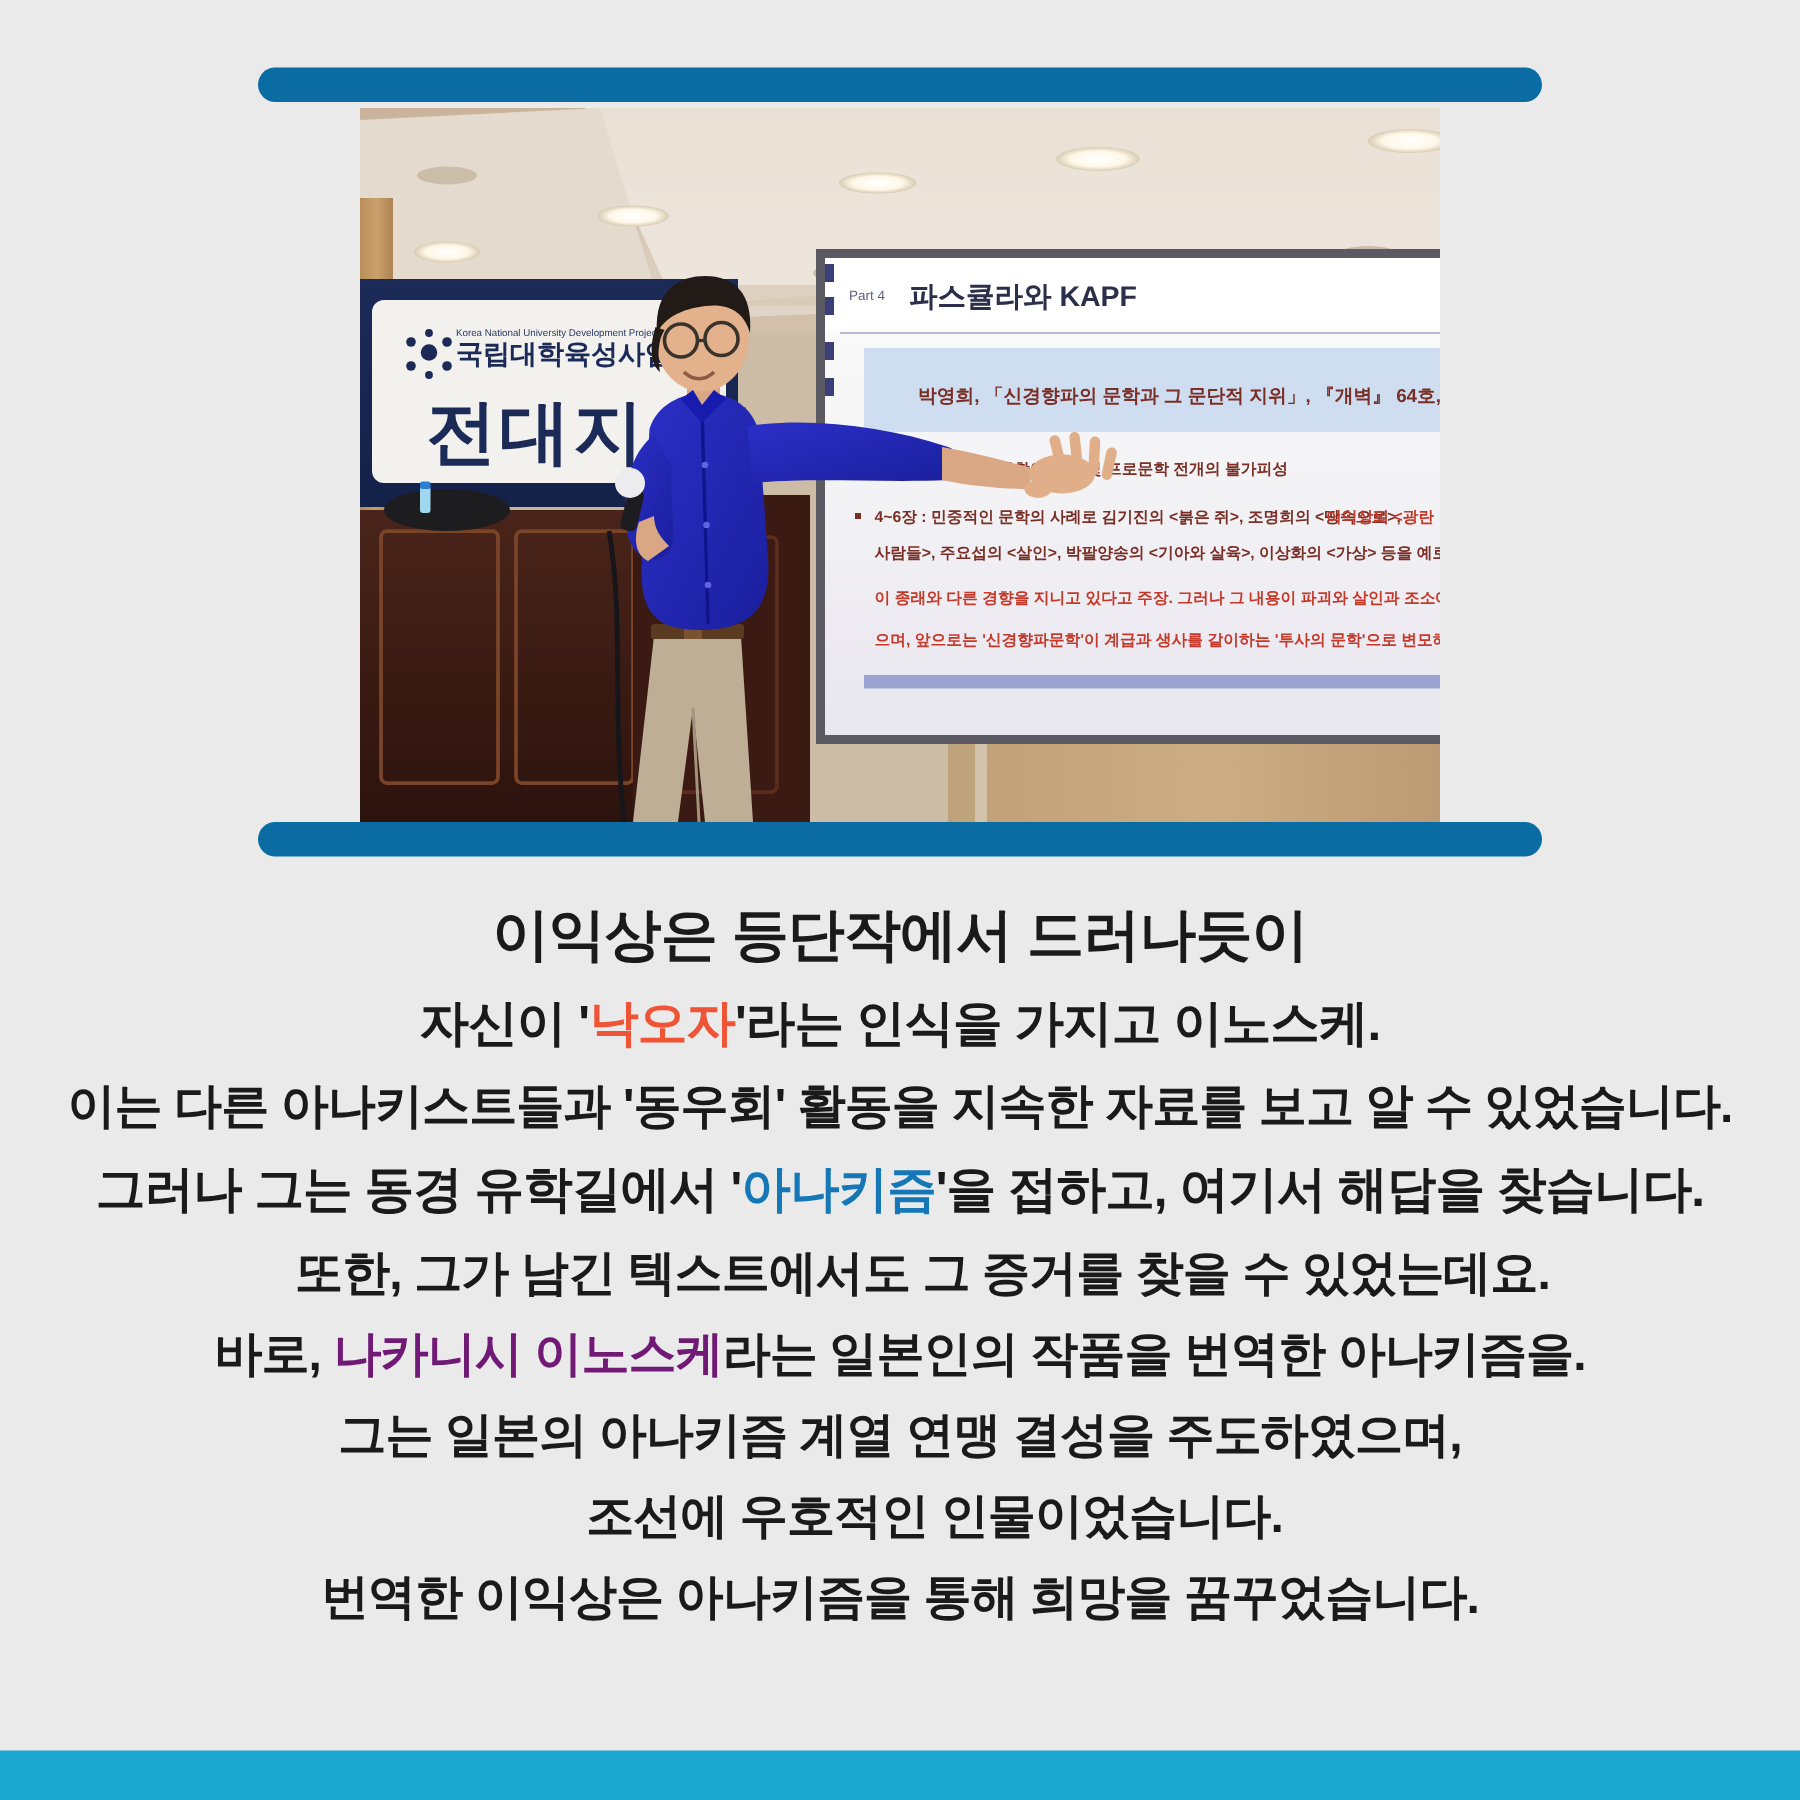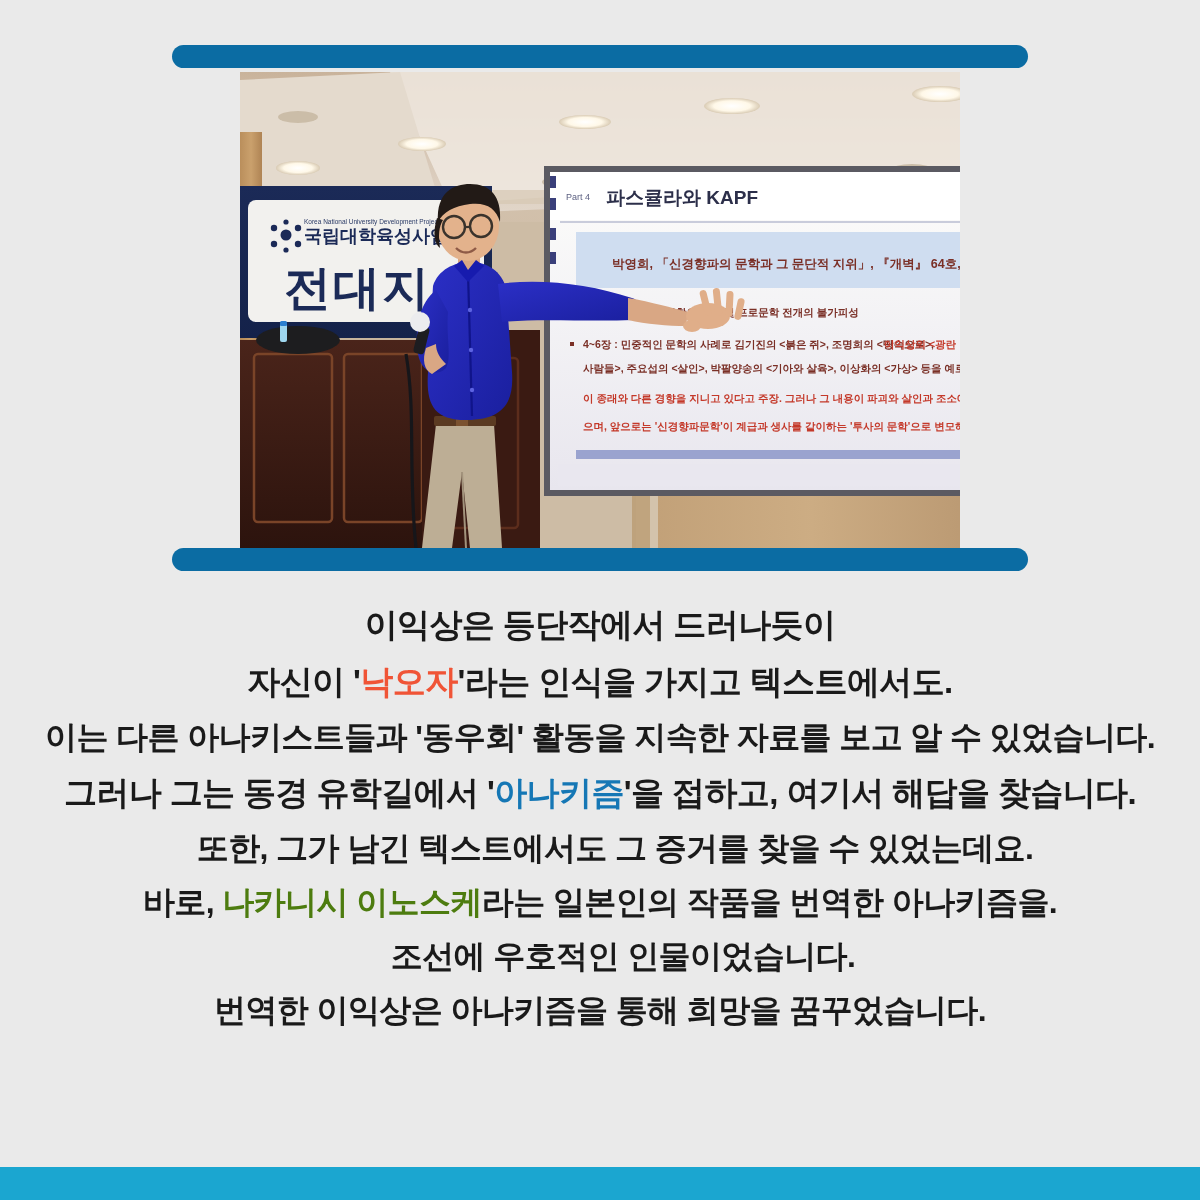--- a/index.html
+++ b/index.html
@@ -51,21 +51,21 @@
     top: 596px;
     width: 1200px;
     text-align: center;
     color: #1a1a1a;
   }
   .cap-line {
     font-weight: 700;
     letter-spacing: -0.6px;
     white-space: nowrap;
   }
-  .cap-line.l1  { font-size: 33px; line-height: 57px; }
+  .cap-line.l1  { font-size: 38px; line-height: 57px; }
   .cap-line.l2  { font-size: 33px; line-height: 57px; }
   .cap-line.l3  { font-size: 33px; line-height: 57px; }
   .cap-line.l4  { font-size: 32px; line-height: 54px; }
   .cap-line.l5  { font-size: 32px; line-height: 54px; padding-left: 30px; }
   .cap-line.l6  { font-size: 32px; line-height: 54px; }
   .cap-line.l7  { font-size: 32px; line-height: 54px; }
   .cap-line.l8  { font-size: 32px; line-height: 54px; padding-left: 46px; }
   .cap-line.l9  { font-size: 32px; line-height: 54px; }
   .cap-line.l10 { font-size: 32px; line-height: 54px; }
 
@@ -259,22 +259,23 @@
         <path d="M214 194 L228 210 L244 194 L236 188 L228 198 L222 188 Z" fill="#171bae"></path>
       </g>
     </svg>
   </div>
 
   <div class="bar bar-bottom"></div>
 </div>
 
 <div class="caption">
   <div class="cap-line l1"><span>이익상은 등단작에서 드러나듯이</span></div>
-  <div class="cap-line l2"><span>자신이 '</span><span style="color: rgb(240, 84, 54);">낙오자</span><span>'라는 인식을 가지고 텍스트에서도.</span></div>
+  <div class="cap-line l2"><span>자신이 '</span><span style="color: rgb(240, 84, 54);">낙오자</span><span>'라는 인식을 가지고 이노스케.</span></div>
   <div class="cap-line l4"><span>이는 다른 아나키스트들과 '동우회' 활동을 지속한 자료를 보고 알 수 있었습니다.</span></div>
   <div class="cap-line l3"><span>그러나 그는 동경 유학길에서 '</span><span style="color: rgb(21, 119, 181);">아나키즘</span><span>'을 접하고, 여기서 해답을 찾습니다.</span></div>
   <div class="cap-line l5"><span>또한, 그가 남긴 텍스트에서도 그 증거를 찾을 수 있었는데요.</span></div>
-  <div class="cap-line l6"><span>바로, </span><span style="color: #4d7c0f;">나카니시 이노스케</span><span>라는 일본인의 작품을 번역한 아나키즘을.</span></div>
+  <div class="cap-line l6"><span>바로, </span><span style="color: #701a75;">나카니시 이노스케</span><span>라는 일본인의 작품을 번역한 아나키즘을.</span></div>
+  <div class="cap-line l7"><span>그는 일본의 아나키즘 계열 연맹 결성을 주도하였으며,</span></div>
   <div class="cap-line l8"><span>조선에 우호적인 인물이었습니다.</span></div>
   <div class="cap-line l10"><span>번역한 이익상은 아나키즘을 통해 희망을 꿈꾸었습니다.</span></div>
 </div>
 
 <div class="footer-strip"></div>
 
 </body></html>

